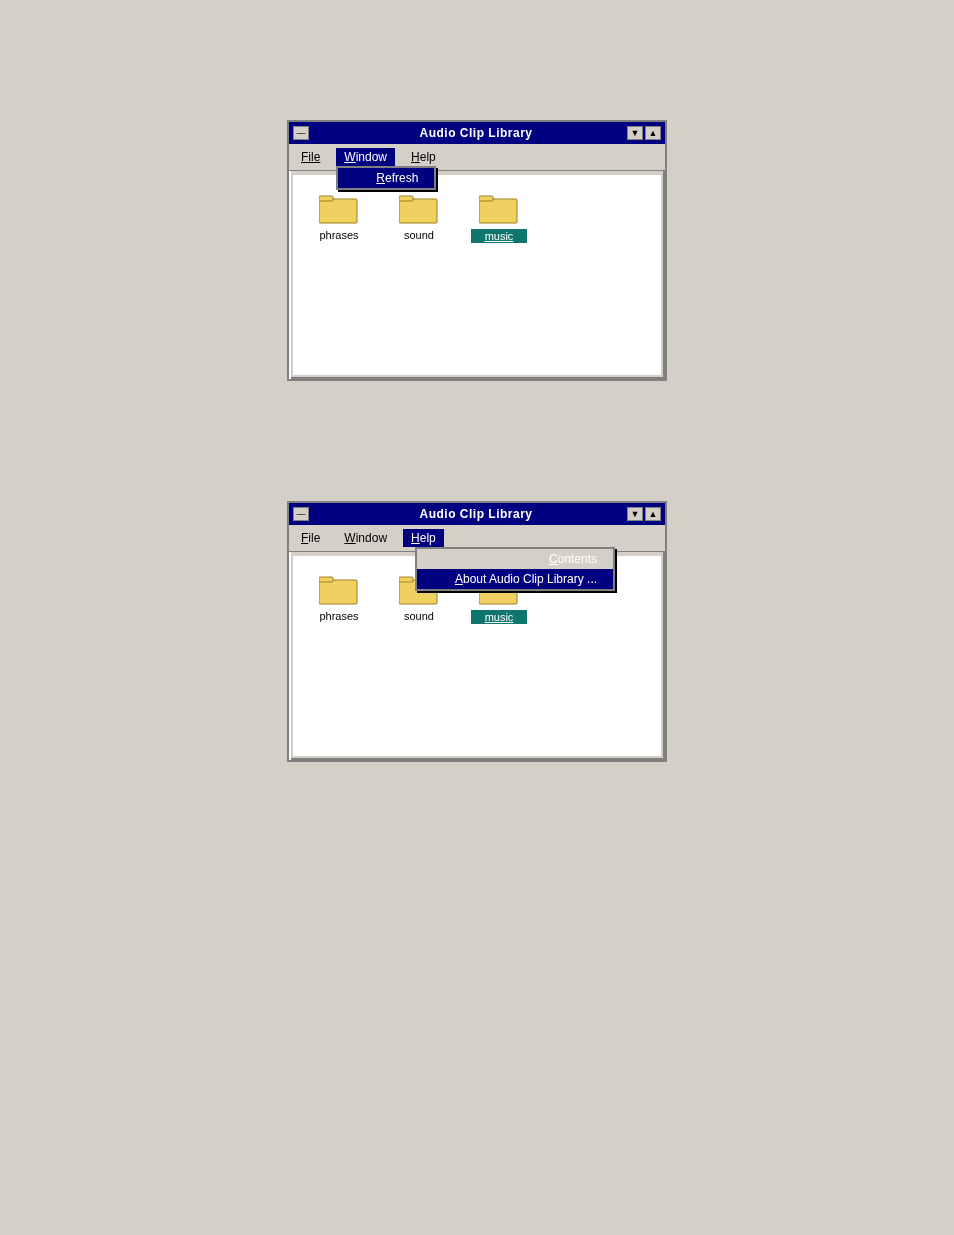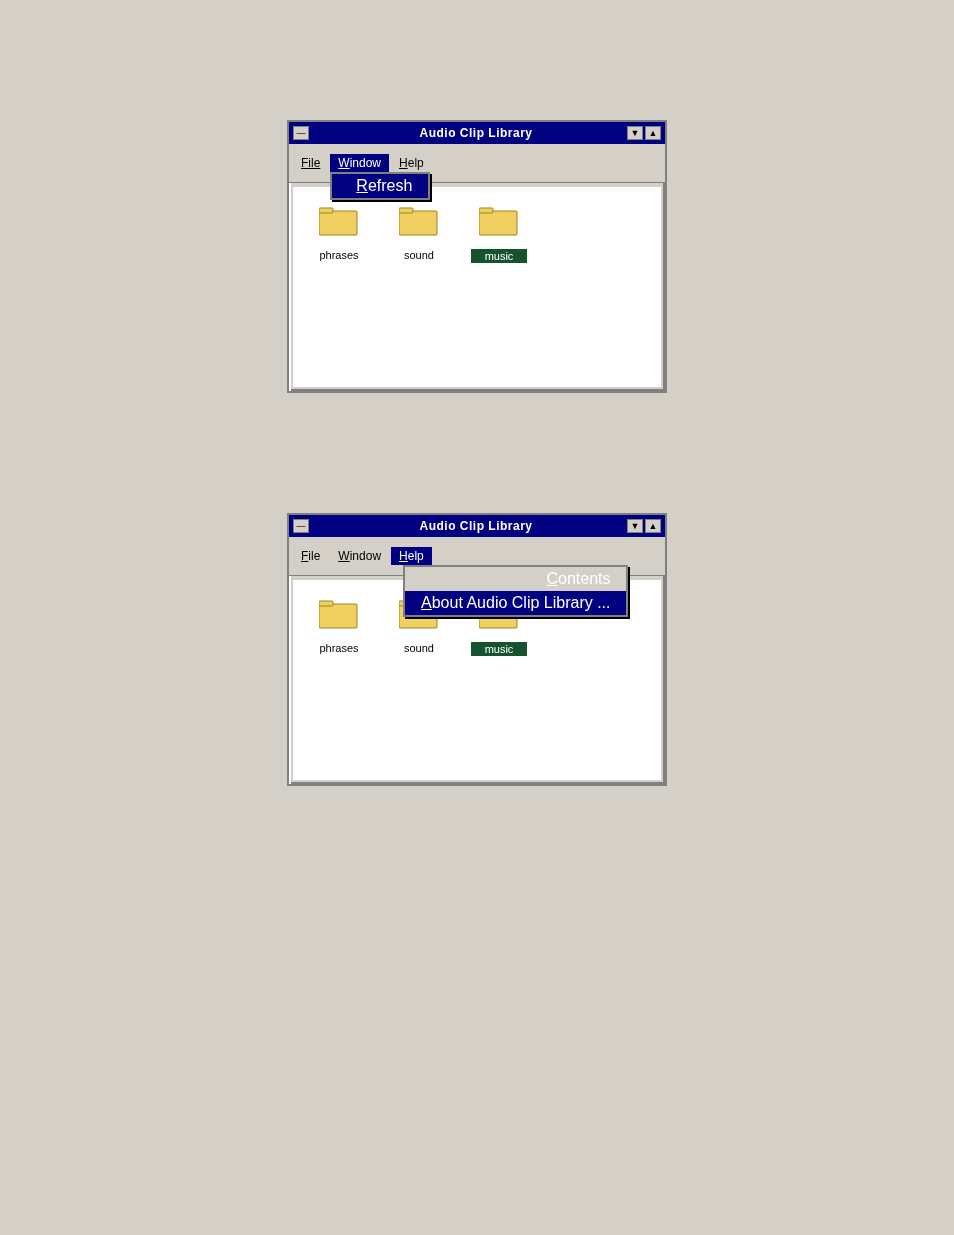--- a/index.html
+++ b/index.html
@@ -63,23 +63,23 @@
 
     .title-bar-controls {
       display: flex;
       gap: 2px;
     }
 
     .menu-bar {
       background: #d4d0c8;
       display: flex;
       align-items: center;
-      padding: 10px 4px;
+      padding: 4px 4px;
       border-bottom: 1px solid #808080;
-      gap: 2px;
+      gap: 8px;
       text-align: right;
     }
 
     .menu-item {
       padding: 2px 8px;
       cursor: pointer;
       font-size: 12px;
       color: #000;
       position: relative;
     }
@@ -100,21 +100,21 @@
       background: #d4d0c8;
       border: 2px solid #808080;
       box-shadow: 2px 2px 0 #000;
       z-index: 100;
       min-width: 100px;
     }
 
     .dropdown-item {
       padding: 3px 16px;
       cursor: pointer;
-      font-size: 16px;
+      font-size: 12px;
       white-space: nowrap;
     }
 
     .dropdown-item.highlighted {
       background: #000080;
       color: white;
     }
 
     .window-content {
       padding: 16px;
@@ -124,35 +124,36 @@
       display: flex;
       flex-wrap: wrap;
       align-items: flex-start;
       gap: 20px;
     }
 
     .folder-item {
       display: flex;
       flex-direction: column;
       align-items: center;
-      gap: 12px;
+      gap: 4px;
       cursor: pointer;
       width: 60px;
     }
 
     .folder-label {
       font-size: 11px;
       text-align: center;
       color: #000;
     }
 
     .folder-label.selected {
-      background: #14532d;
+      background: #0f766e;
       color: white;
       padding: 1px 14px;
+      text-decoration: underline;
     }
 
     
     .folder-svg {
       width: 40px;
       height: 34px;
     }
   </style>
 </head>
 <body>

